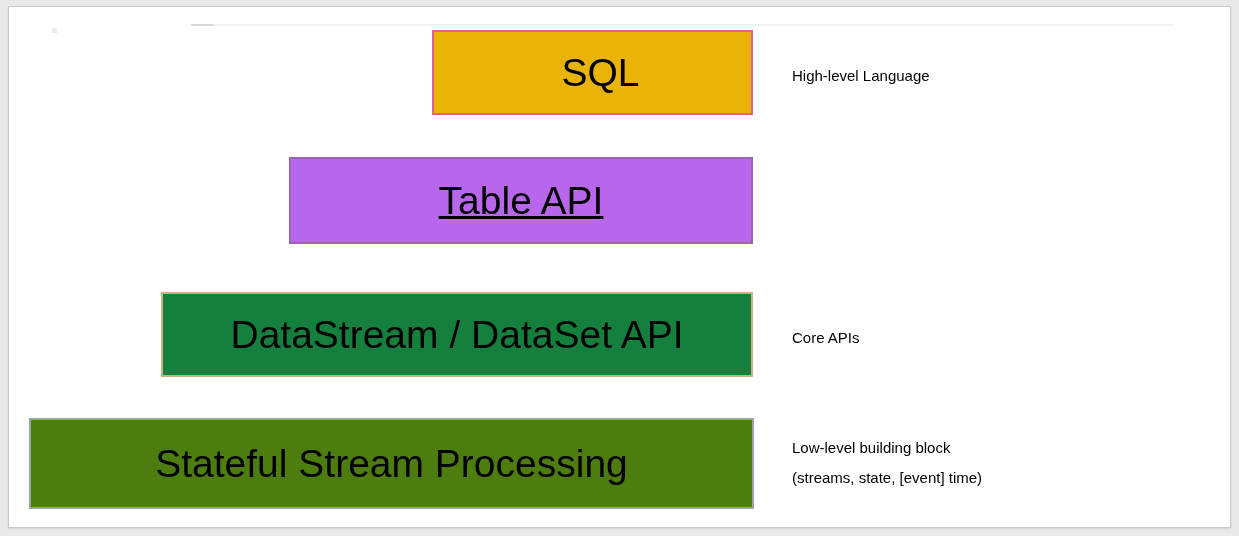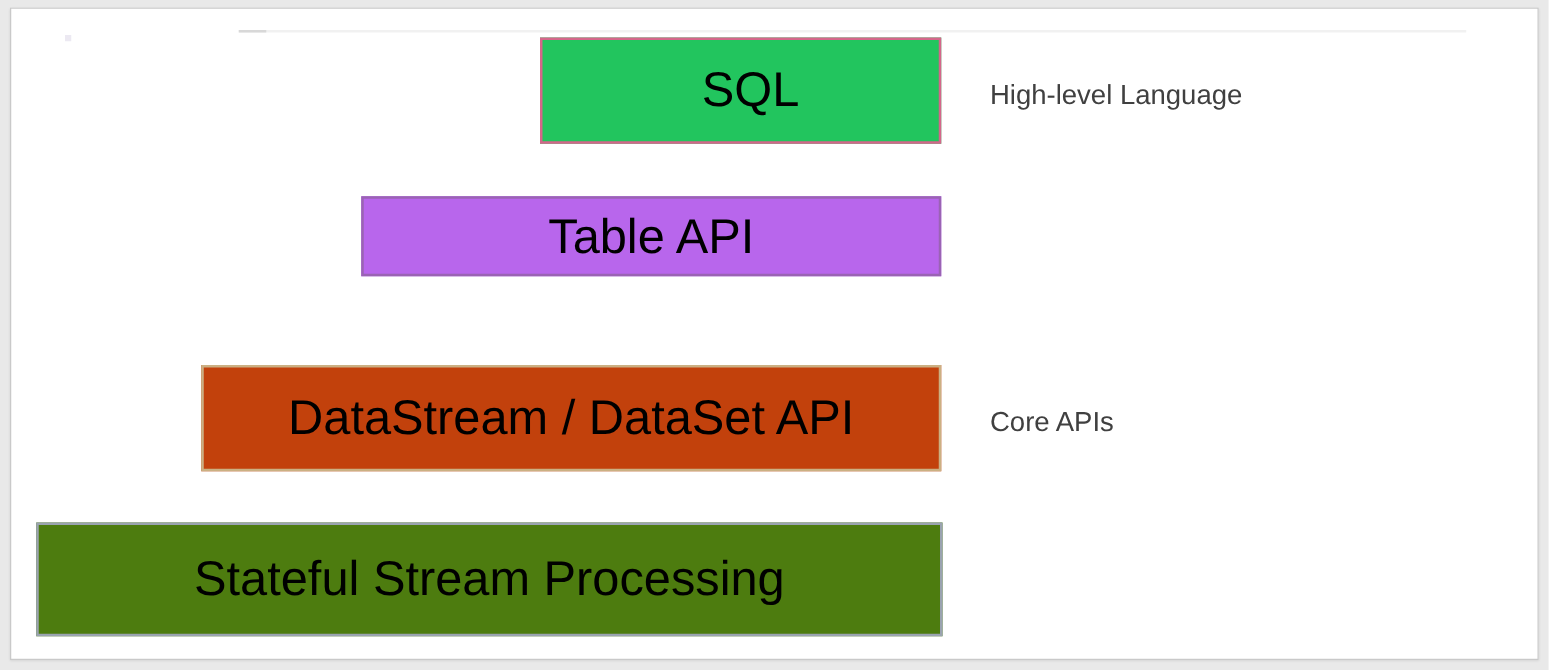--- a/index.html
+++ b/index.html
@@ -71,60 +71,61 @@
     line-height: 1;
     white-space: nowrap;
   }
 
   
   #layer-sql {
     left: 423px;
     top: 23px;
     width: 321px;
     height: 85px;
-    background: #22c55e;
+    background: #eab308;
     border: 2px solid #d4668a;
     font-size: 39px;
     padding-left: 16px;
   }
   
   #layer-table-api {
     left: 280px;
     top: 150px;
     width: 464px;
-    height: 64px;
+    height: 87px;
     background: #b866ec;
     border: 2px solid #9a63b4;
     font-size: 39px;
+    text-decoration: underline;
   }
   
   #layer-datastream {
     left: 152px;
     top: 285px;
     width: 592px;
     height: 85px;
-    background: #c2410c;
+    background: #15803d;
     border: 2px solid #cbb083;
     font-size: 39px;
   }
   
   #layer-stateful {
     left: 20px;
     top: 411px;
     width: 725px;
     height: 91px;
     background: #4d7c0f;
     border: 2px solid #9aa3b0;
     font-size: 39px;
   }
 
   .side-label {
     position: absolute;
-    color: #404040;
-    font-size: 22px;
+    color: #000000;
+    font-size: 15px;
     line-height: 30px;
     white-space: pre;
   }
   #label-sql        { left: 783px; top:  54px; }
   #label-table-api  { left: 783px; top: 186px; }
   #label-datastream { left: 783px; top: 316px; }
   #label-stateful   { left: 783px; top: 426px; }
 </style>
 </head>
 <body>
@@ -139,15 +140,17 @@
 
     <div class="layer" id="layer-sql">SQL</div>
     <div class="side-label" id="label-sql">High-level Language</div>
 
     <div class="layer" id="layer-table-api">Table API</div>
 
     <div class="layer" id="layer-datastream">DataStream / DataSet API</div>
     <div class="side-label" id="label-datastream">Core APIs</div>
 
     <div class="layer" id="layer-stateful">Stateful Stream Processing</div>
+    <div class="side-label" id="label-stateful">Low-level building block
+(streams, state, [event] time)</div>
 
   </div>
 </div>
 
 </body></html>

